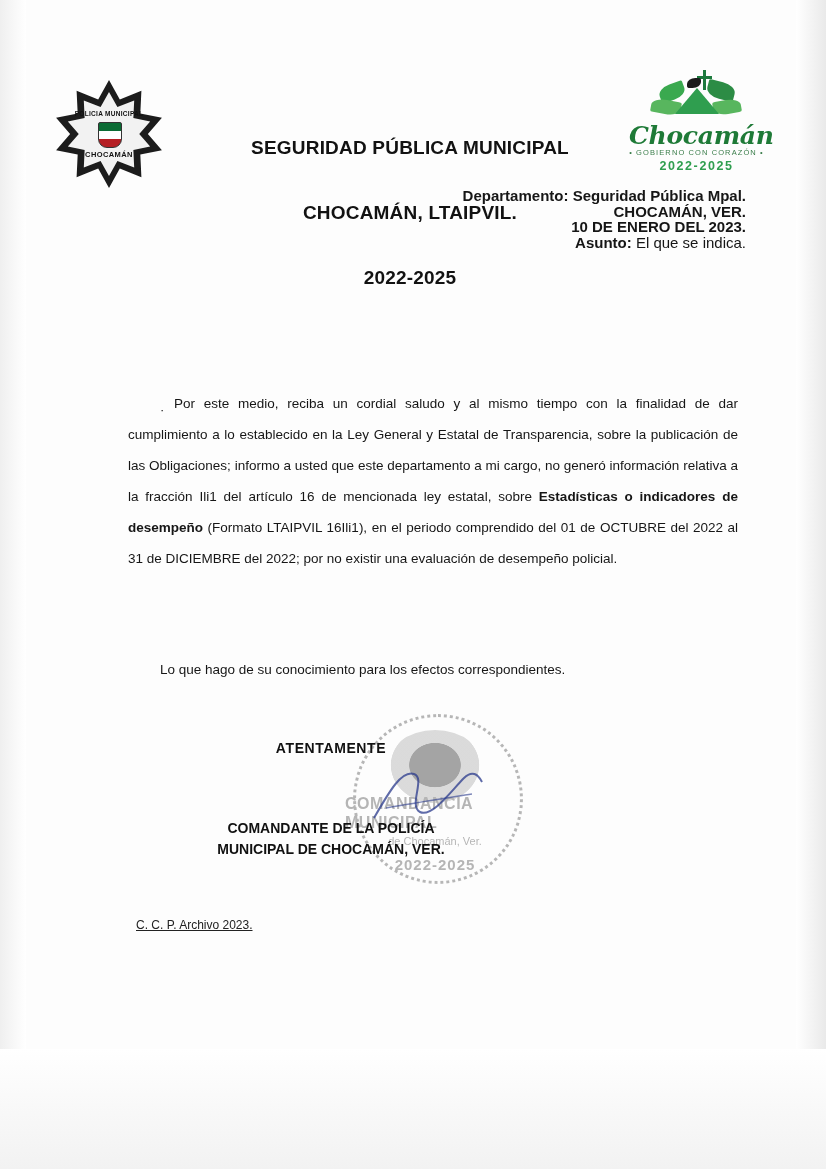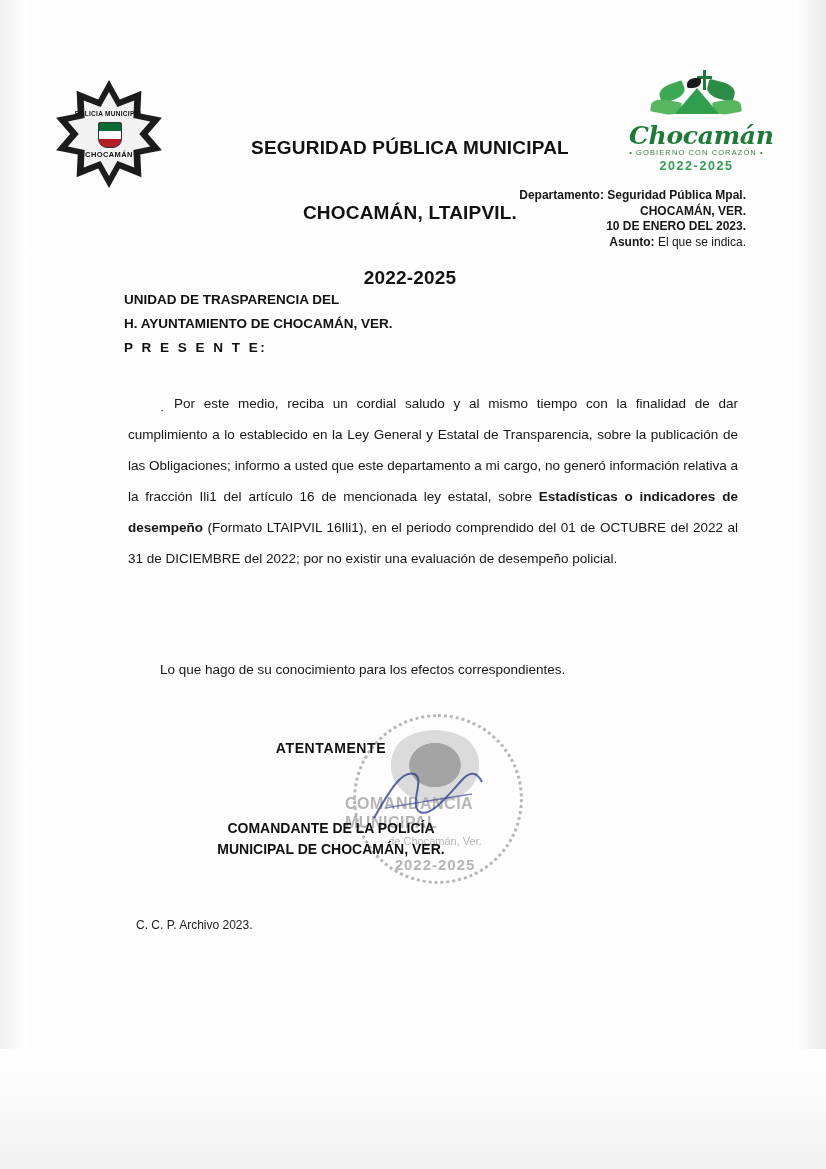--- a/index.html
+++ b/index.html
@@ -225,21 +225,21 @@
     letter-spacing: 1.6px;
     margin-top: 2px;
   }
 
   
   .meta {
     position: absolute;
     right: 80px;
     top: 188px;
     text-align: right;
-    font-size: 12px;
+    font-size: 15px;
     font-weight: bold;
     line-height: 15.5px;
     color: #161616;
   }
   .meta .lbl { font-weight: bold; }
   .meta .val { font-weight: bold; }
   .meta-asunto .val { font-weight: normal; }
 
   
   .addressee {
@@ -373,20 +373,21 @@
     z-index: 2;
   }
 
   
   .cc {
     position: absolute;
     left: 136px;
     top: 918px;
     font-size: 12px;
     color: #222;
+    text-decoration: underline;
   }
 </style>
 </head>
 <body>
 
 <div class="page">
 
   <div class="scan-edge-left"></div>
   <div class="scan-edge-right"></div>
   <div class="scan-edge-bottom"></div>
@@ -429,25 +430,20 @@
       <span class="val">Seguridad Pública Mpal.</span>
     </div>
     <div>CHOCAMÁN, VER.</div>
     <div>10 DE ENERO DEL 2023.</div>
     <div class="meta-asunto">
       <span class="lbl">Asunto:</span>
       <span class="val">El que se indica.</span>
     </div>
   </div>
 
-  <div class="addressee">
-    <div>UNIDAD DE TRASPARENCIA DEL</div>
-    <div>H. AYUNTAMIENTO DE CHOCAMÁN, VER.</div>
-    <div class="presente">P R E S E N T E:</div>
-  </div>
 
   <div class="body-text">
     <span class="dot-marker">·</span>
     <span class="indent"></span><span>Por este medio, reciba un cordial saludo y al mismo tiempo con la finalidad de dar cumplimiento a lo establecido en la Ley General y Estatal de Transparencia, sobre la publicación de las Obligaciones; informo a usted que este departamento a mi cargo, no generó información relativa a la fracción Ili1 del artículo 16 de mencionada ley estatal, sobre </span><span class="strongish">Estadísticas o indicadores de desempeño</span><span> (Formato LTAIPVIL 16Ili1), en el periodo comprendido del 01 de OCTUBRE del 2022 al 31 de DICIEMBRE del 2022; por no existir una evaluación de desempeño policial.</span>
   </div>
 
   <div class="closing">Lo que hago de su conocimiento para los efectos correspondientes.</div>
 
   <div class="seal">
     <div class="seal-ring"></div>

